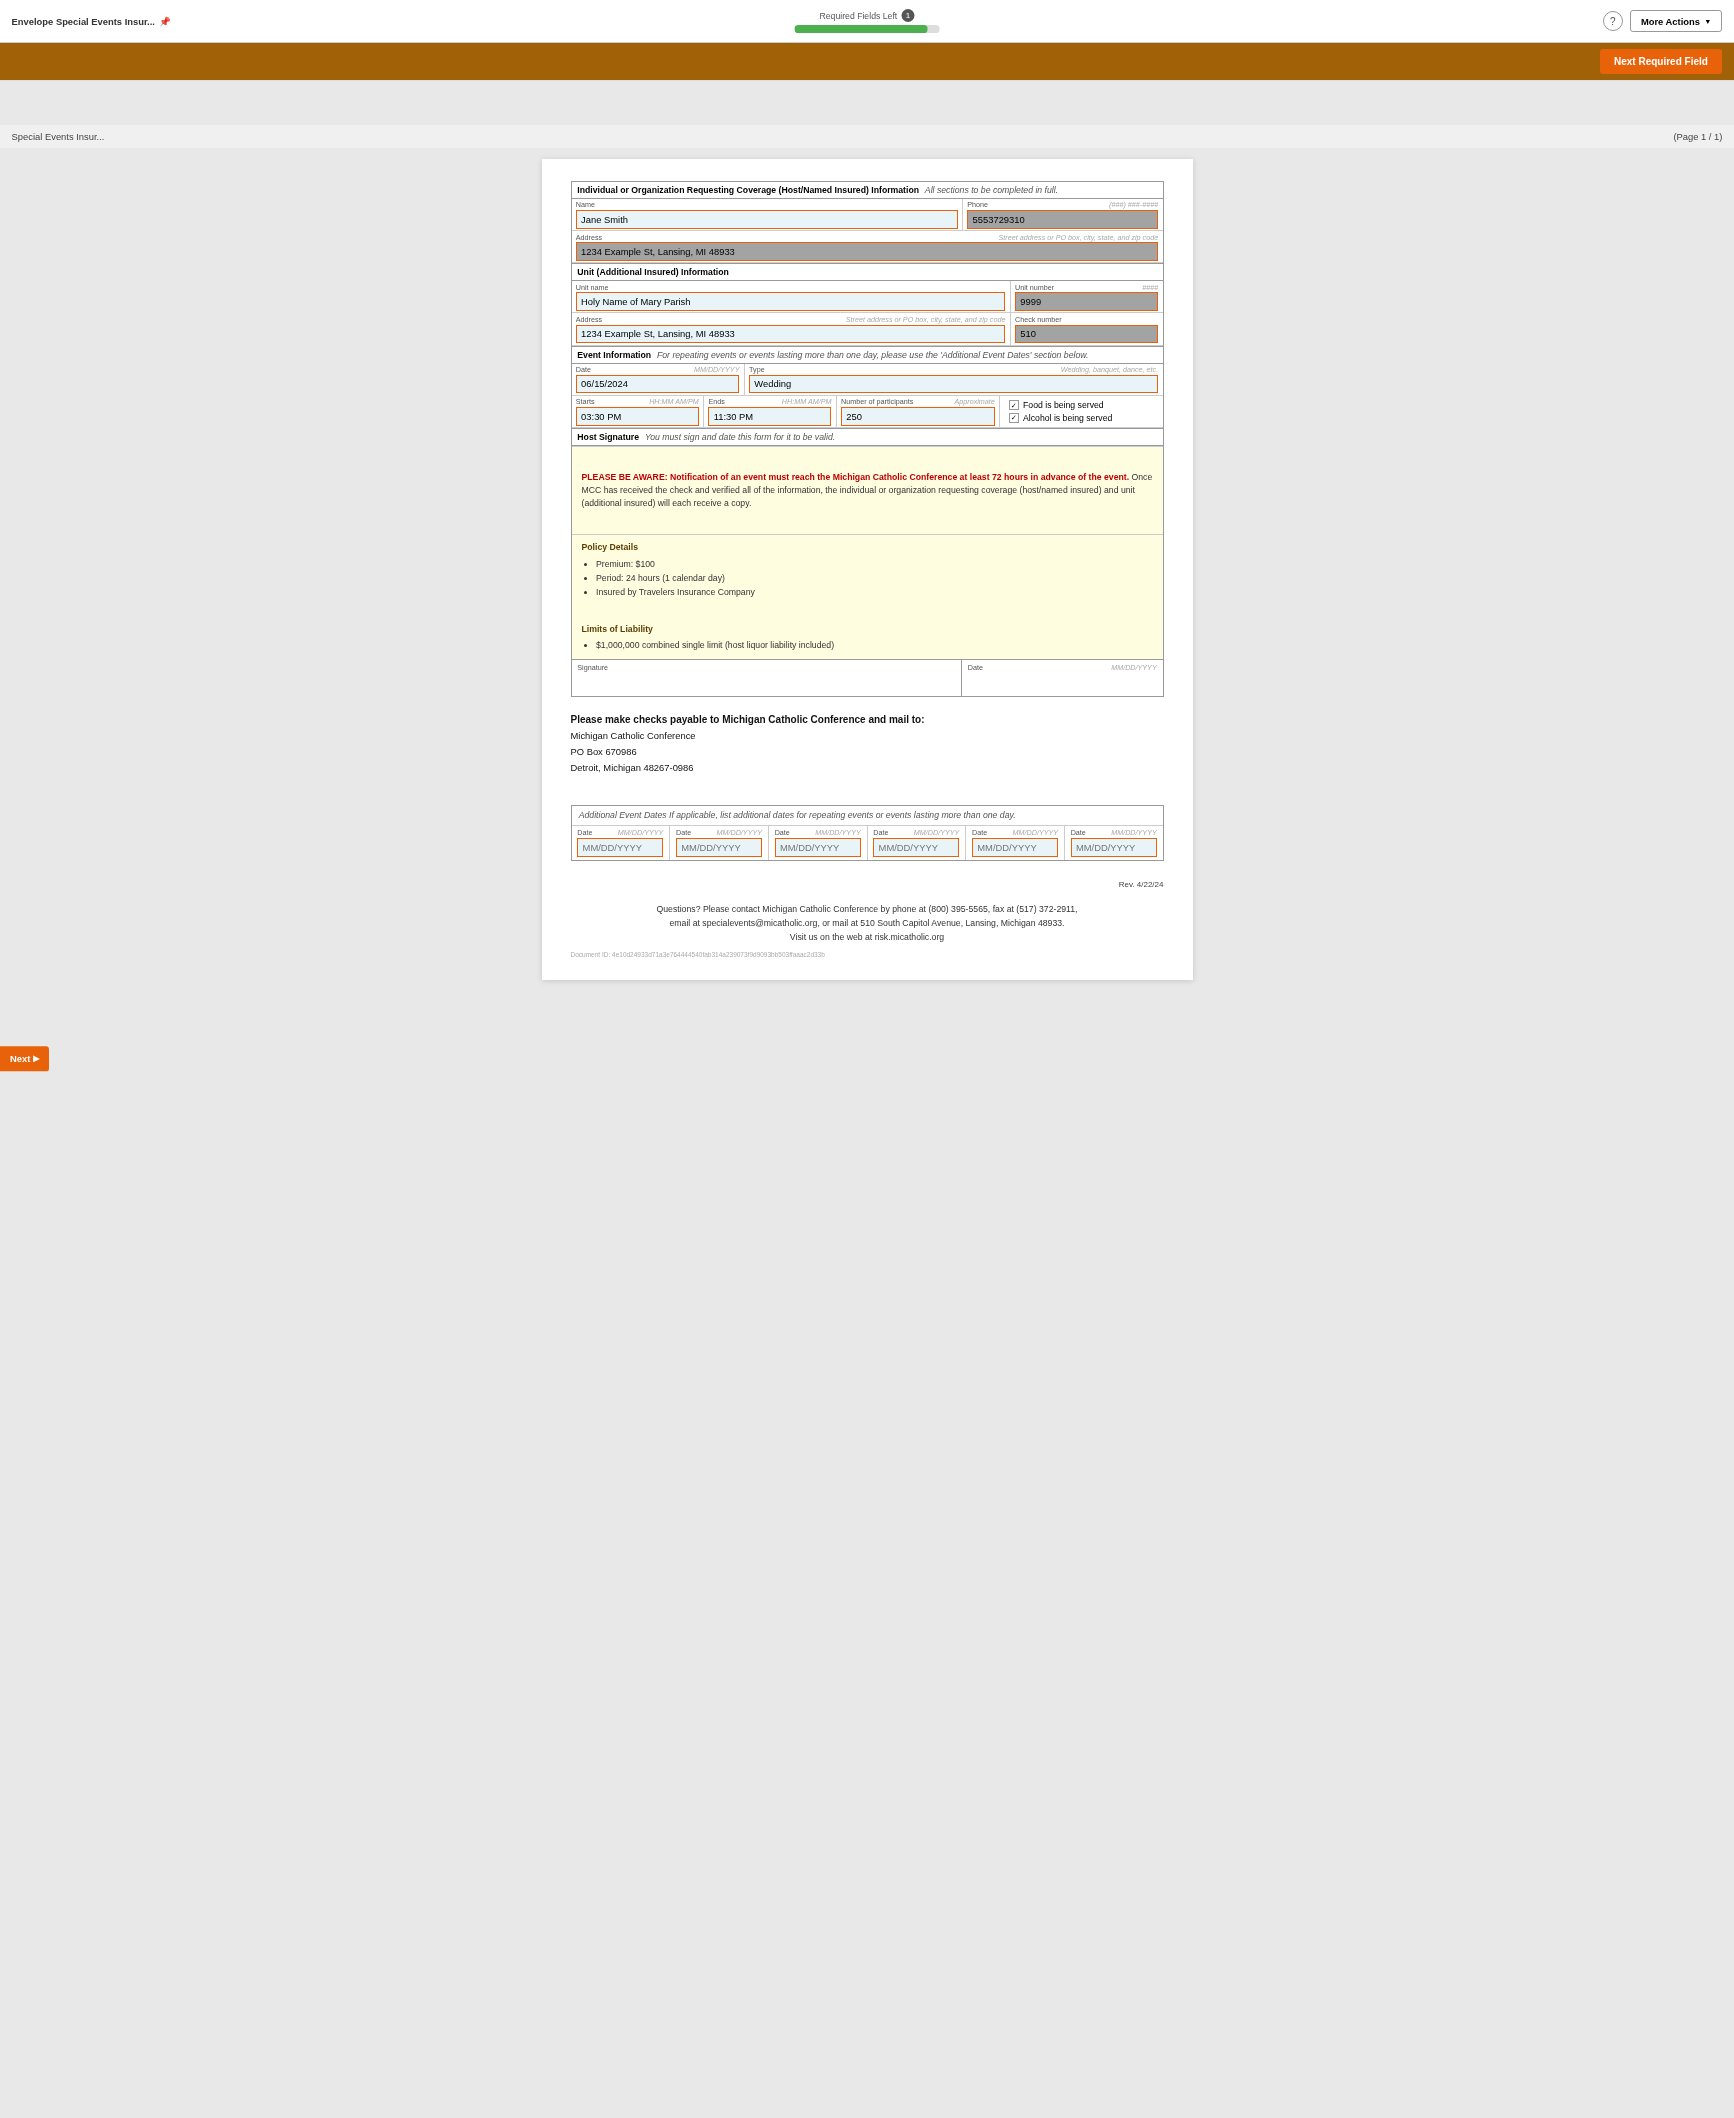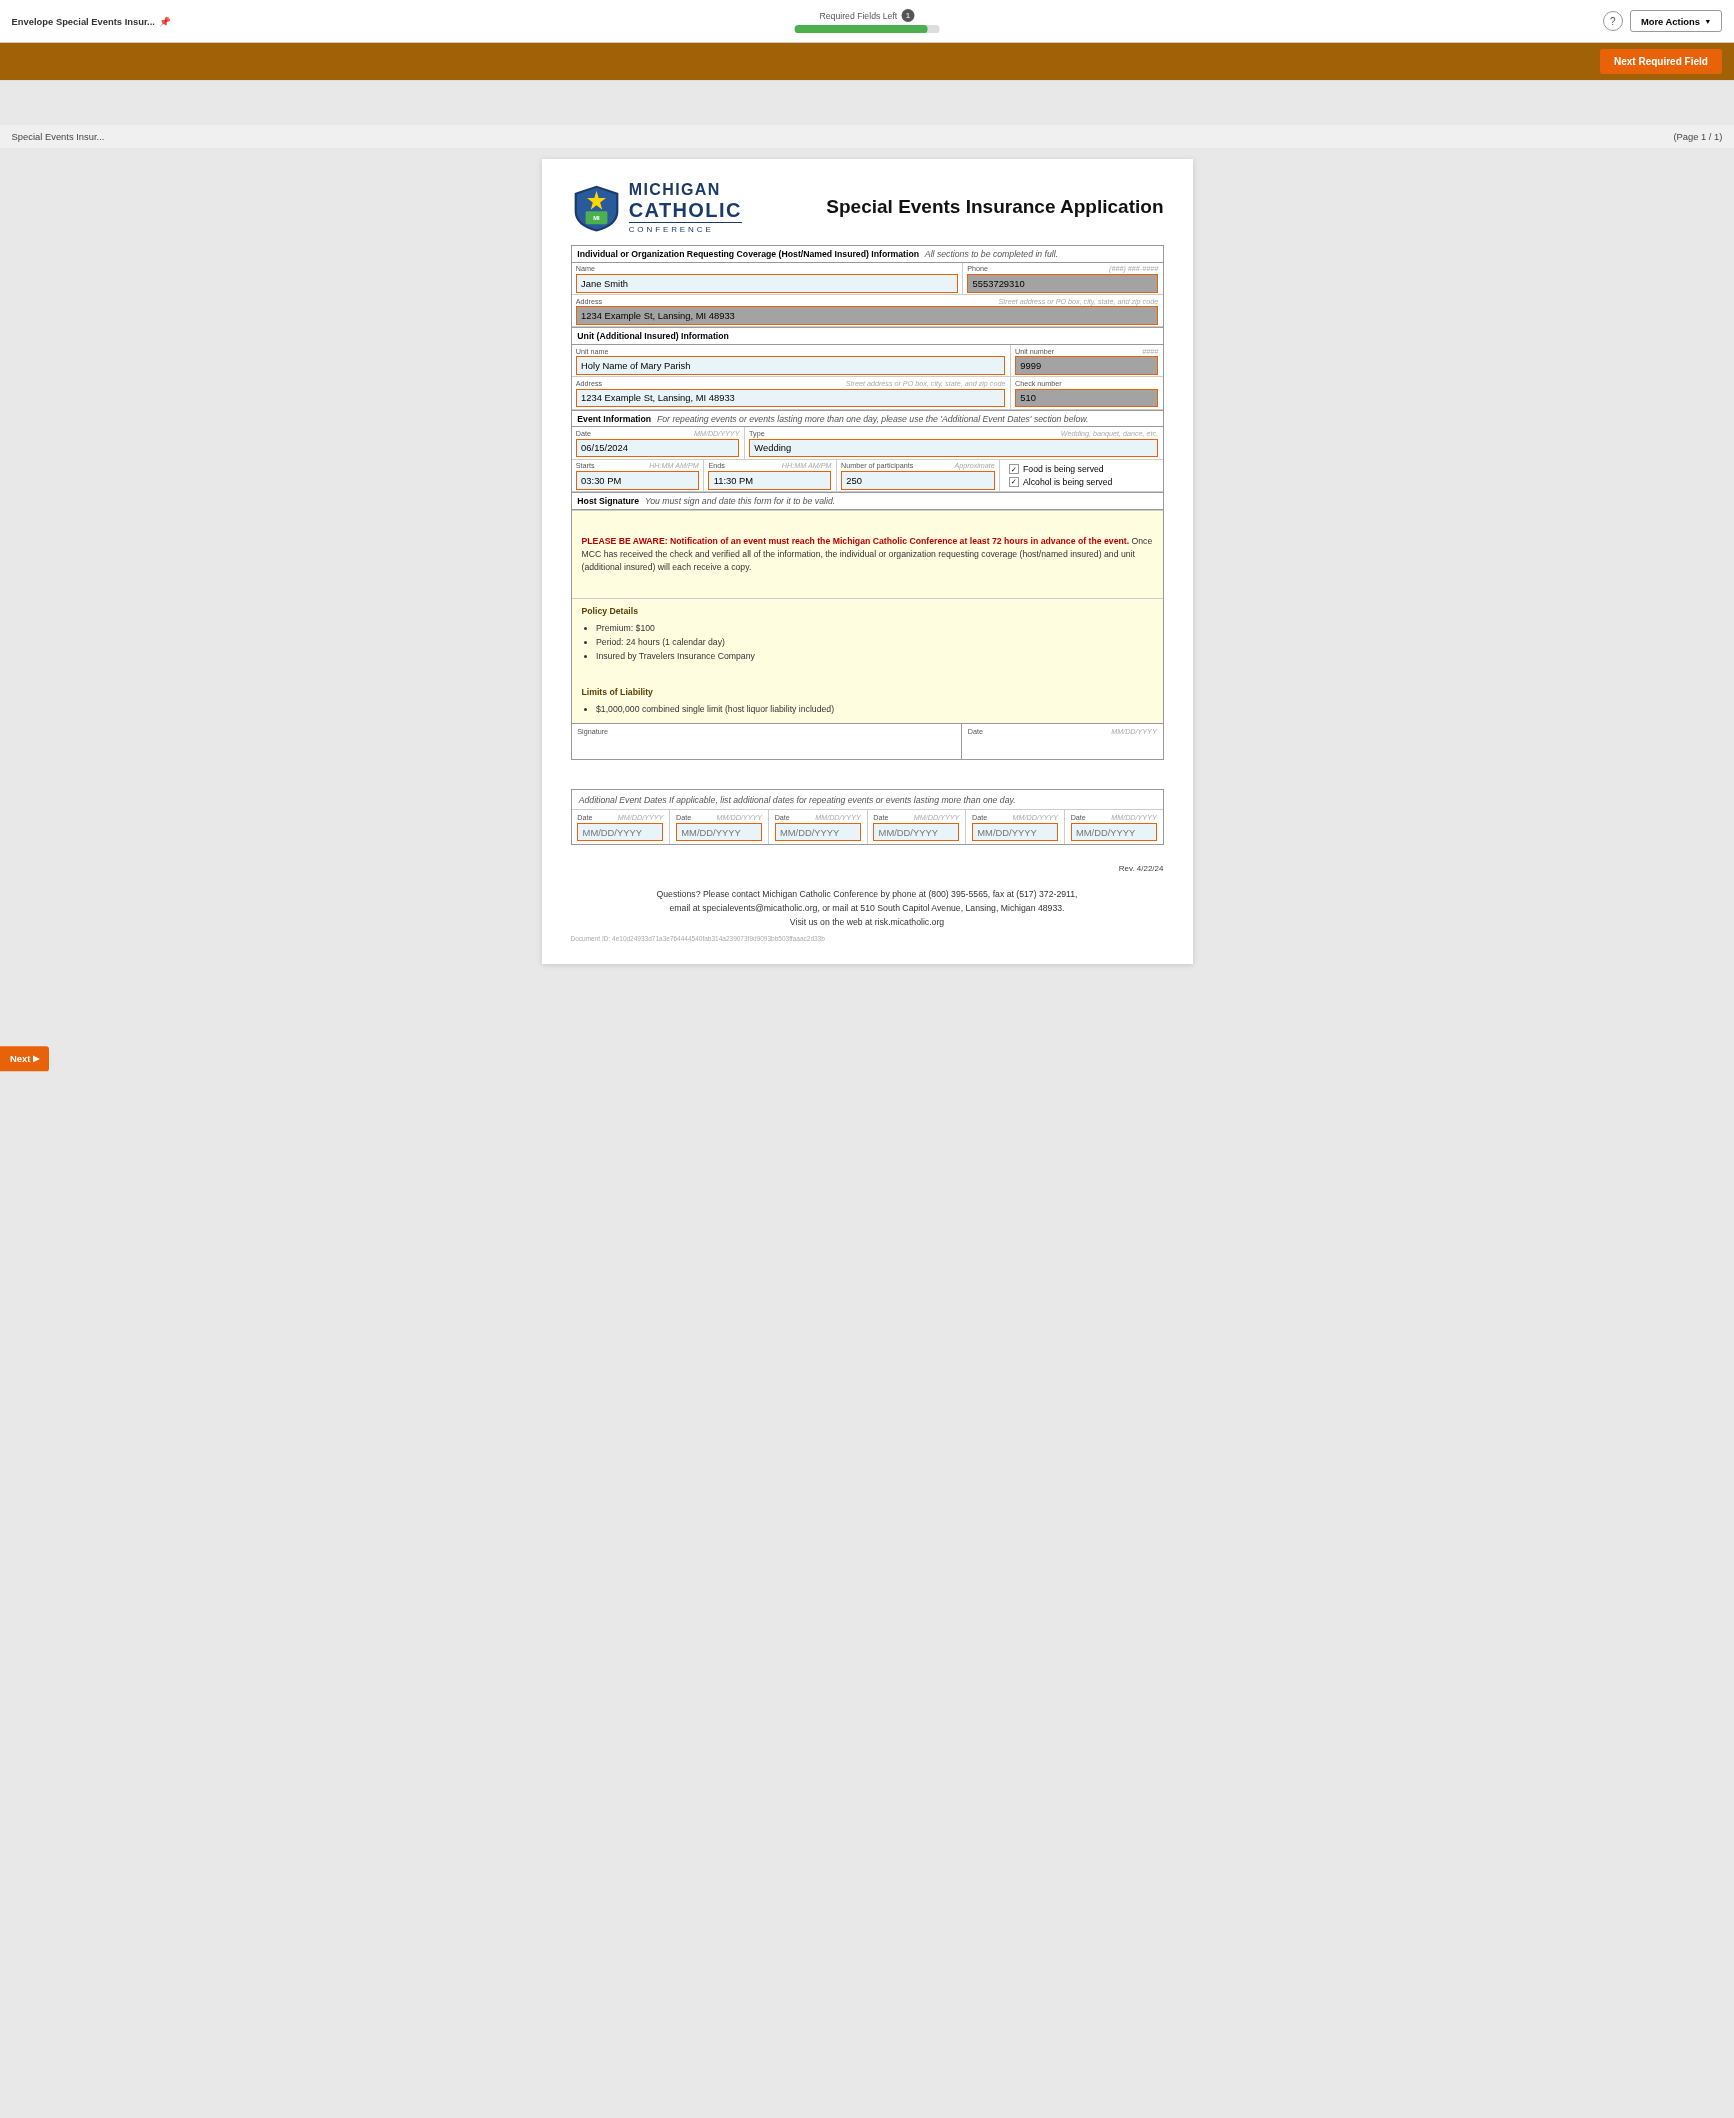--- a/index.html
+++ b/index.html
@@ -446,38 +446,20 @@
   <span>(Page 1 / 1)</span>
 </div>
 
 <button class="next-side-btn">
   <span>Next</span>
 </button>
 
 <div class="main-content">
   <div class="doc-container">
 
-    <div class="form-header">
-      <div class="logo-area">
-
-        <svg class="logo-shield" viewBox="0 0 70 70" xmlns="http://www.w3.org/2000/svg" style="font-size:14px">
-          <path d="M35 5 L65 15 L65 40 Q65 60 35 68 Q5 60 5 40 L5 15 Z" fill="#1a3a6b"></path>
-          <path d="M35 8 L62 17 L62 40 Q62 58 35 65 Q8 58 8 40 L8 17 Z" fill="#2a5a9b"></path>
-          <polygon points="35,12 38,22 48,22 40,28 43,38 35,32 27,38 30,28 22,22 32,22" fill="#ffd700"></polygon>
-          <rect x="20" y="40" width="30" height="18" fill="#4caf50" rx="2"></rect>
-          <text x="35" y="52" font-size="8" text-anchor="middle" fill="#fff" font-weight="bold">MI</text>
-        </svg>
-        <div class="logo-text">
-          <span class="michigan">MICHIGAN</span>
-          <span class="catholic">CATHOLIC</span>
-          <span class="conference">CONFERENCE</span>
-        </div>
-      </div>
-      <div class="form-title">Special Events Insurance Application</div>
-    </div>
 
     <div class="form-main-border">
 
       <div class="section-header">
         <span>Individual or Organization Requesting Coverage (Host/Named Insured) Information</span>
         <span class="note">All sections to be completed in full.</span>
       </div>
 
       <div class="field-row">
         <div class="field-cell" style="flex:3">
@@ -631,20 +613,26 @@
           <span class="field-label">
             <span>Date</span>
             <span class="field-label-right">MM/DD/YYYY</span>
           </span>
           <div style="height:20px"></div>
         </div>
       </div>
 
     </div>
 
+    <div class="mail-info">
+      <strong>Please make checks payable to Michigan Catholic Conference and mail to:</strong><br>
+      <span>Michigan Catholic Conference</span><br>
+      <span>PO Box 670986</span><br>
+      <span>Detroit, Michigan 48267-0986</span>
+    </div>
 
     <div class="additional-section">
       <div class="additional-header">
         <span>Additional Event Dates</span>
         <span>If applicable, list additional dates for repeating events or events lasting more than one day.</span>
       </div>
       <div class="additional-dates-row">
         <div class="additional-date-cell">
           <span class="field-label">Date <span class="field-label-right">MM/DD/YYYY</span></span>
           <input class="field-input" type="text" placeholder="MM/DD/YYYY" style="">

